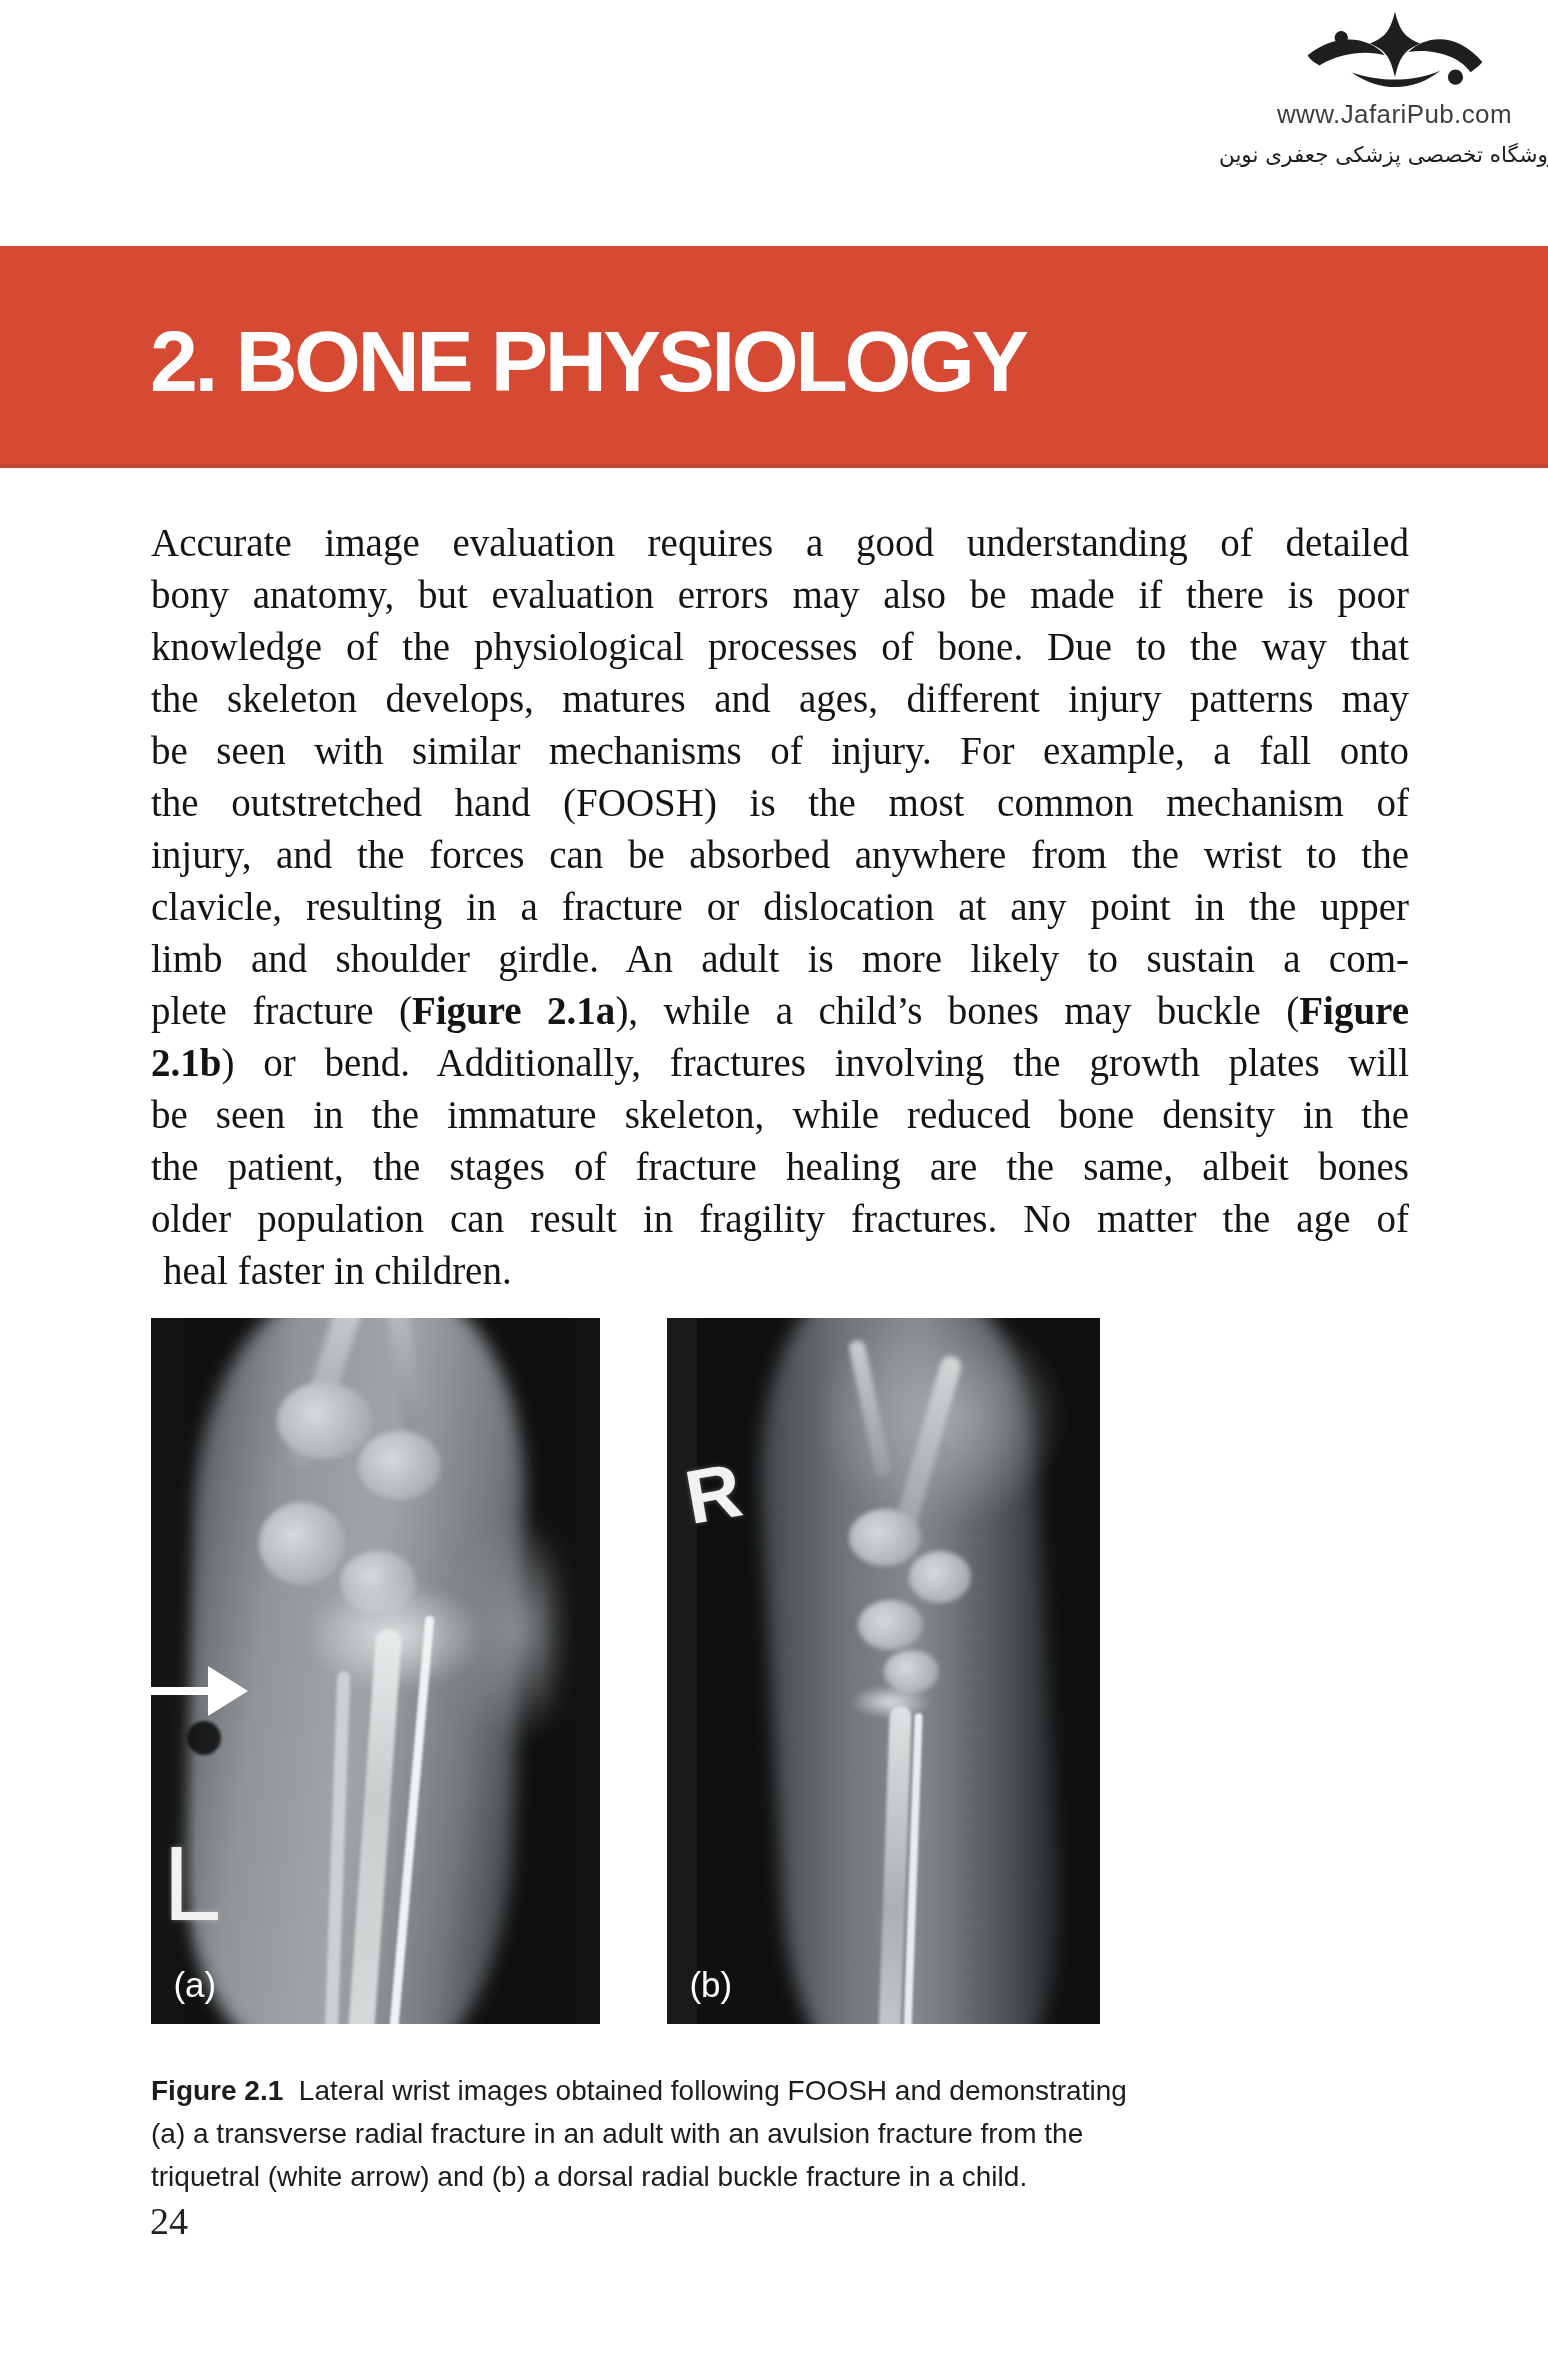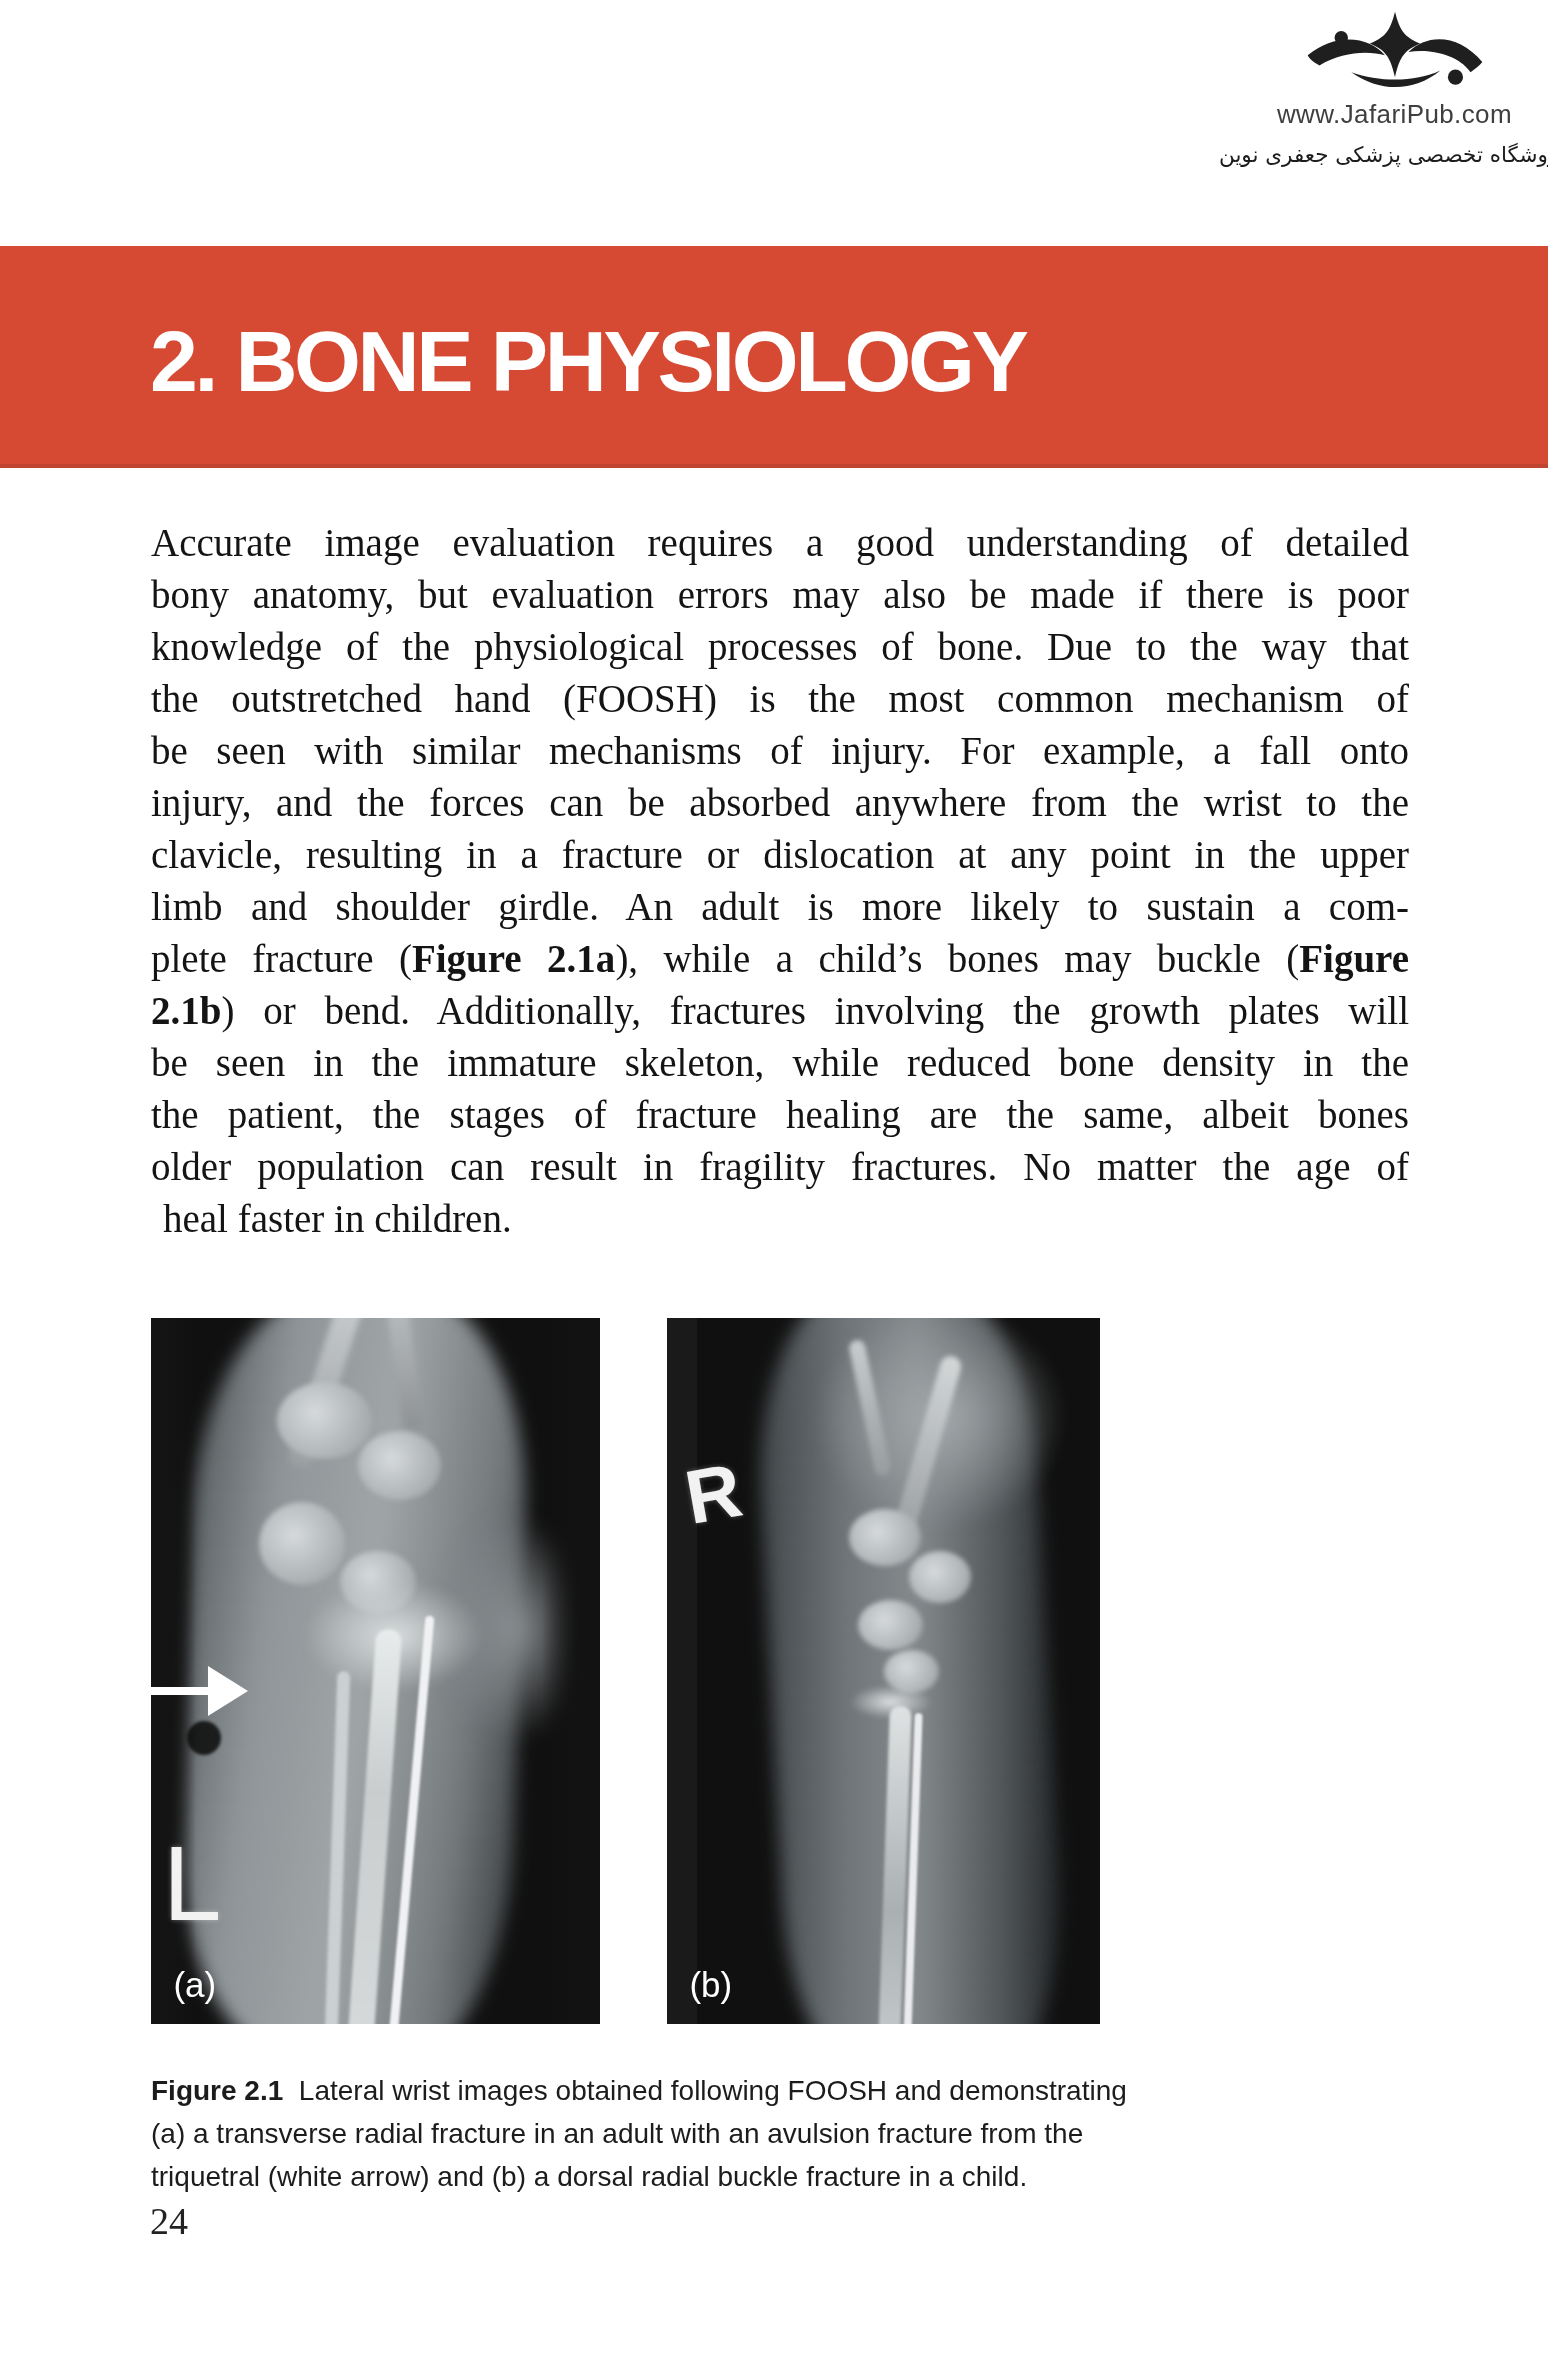--- a/index.html
+++ b/index.html
@@ -134,22 +134,23 @@
   </div>
 
   <div class="band">
     <h1>2. BONE PHYSIOLOGY</h1>
   </div>
 
   <div class="body-par">
       <div class="body-line"><span>Accurate image evaluation requires a good understanding of detailed</span></div>
       <div class="body-line"><span>bony anatomy, but evaluation errors may also be made if there is poor</span></div>
       <div class="body-line"><span>knowledge of the physiological processes of bone. Due to the way that</span></div>
+      <div class="body-line"><span>the skeleton develops, matures and ages, different injury patterns may</span></div>
+      <div class="body-line"><span>be seen with similar mechanisms of injury. For example, a fall onto</span></div>
       <div class="body-line"><span>the outstretched hand (FOOSH) is the most common mechanism of</span></div>
-      <div class="body-line"><span>be seen with similar mechanisms of injury. For example, a fall onto</span></div>
       <div class="body-line"><span>injury, and the forces can be absorbed anywhere from the wrist to the</span></div>
       <div class="body-line"><span>clavicle, resulting in a fracture or dislocation at any point in the upper</span></div>
       <div class="body-line"><span>limb and shoulder girdle. An adult is more likely to sustain a com-</span></div>
       <div class="body-line"><span>plete fracture (</span><span class="bold">Figure 2.1a</span><span>), while a child’s bones may buckle (</span><span class="bold">Figure</span></div>
       <div class="body-line"><span class="bold">2.1b</span><span>) or bend. Additionally, fractures involving the growth plates will</span></div>
       <div class="body-line"><span>be seen in the immature skeleton, while reduced bone density in the</span></div>
       <div class="body-line"><span>the patient, the stages of fracture healing are the same, albeit bones</span></div>
       <div class="body-line"><span>older population can result in fragility fractures. No matter the age of</span></div>
       <div class="body-line last"><span>heal faster in children.</span></div>
     </div>

